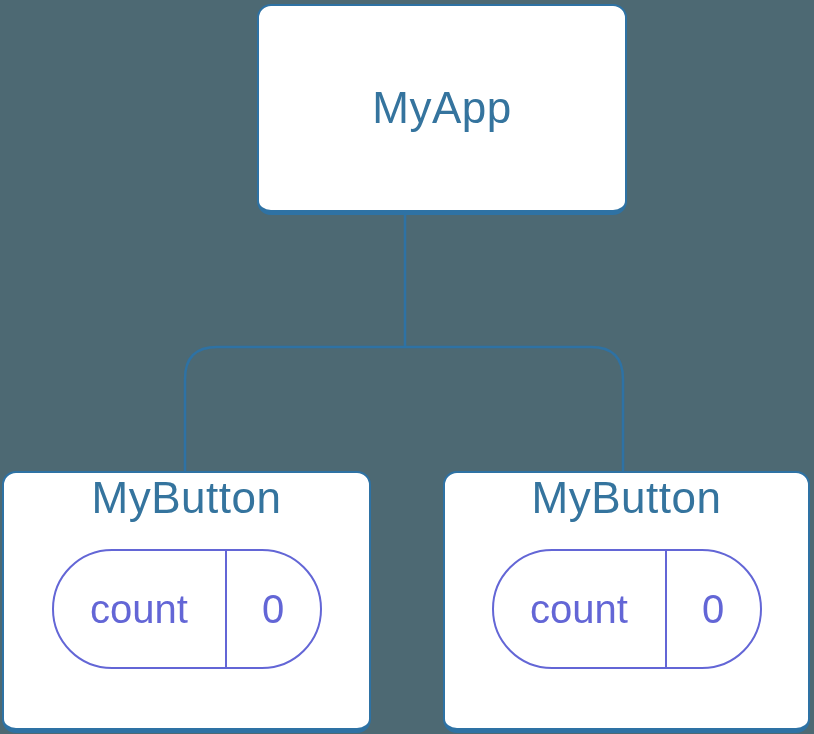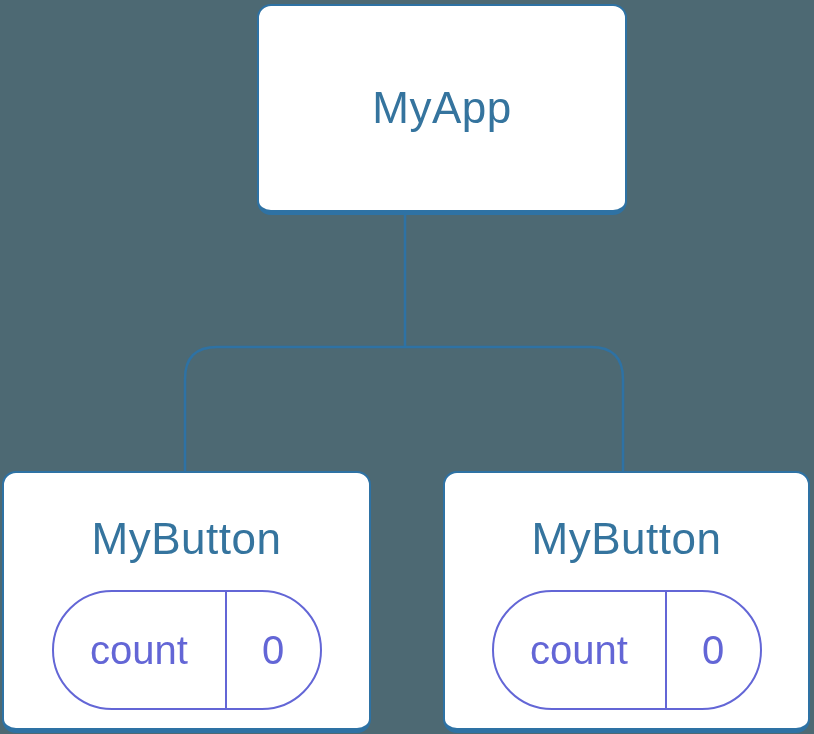--- a/index.html
+++ b/index.html
@@ -59,21 +59,20 @@
     line-height: 50px;
     letter-spacing: 0.5px;
   }
 
   .node-child {
     top: 471px;
     width: 369px; height: 262px;
     display: flex;
     flex-direction: column;
     align-items: center;
-    padding-top: 41px;
   }
   .node-child.left  { left: 2px; }
   .node-child.right { left: 443px; width: 367px; }
 
   .state-pill {
     margin-top: 26px;
     width: 270px;
     height: 120px;
     border: 2px solid var(--state);
     border-radius: 60px;

